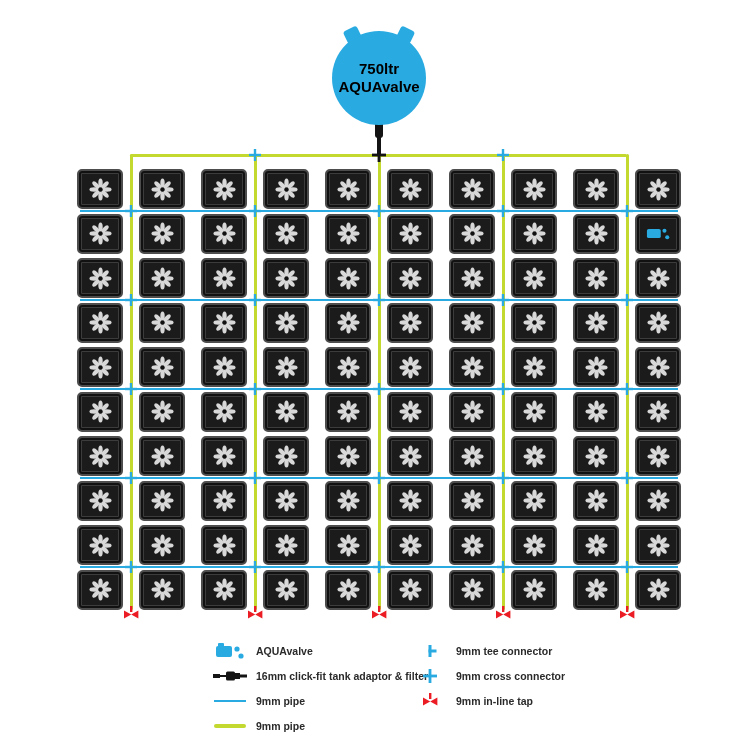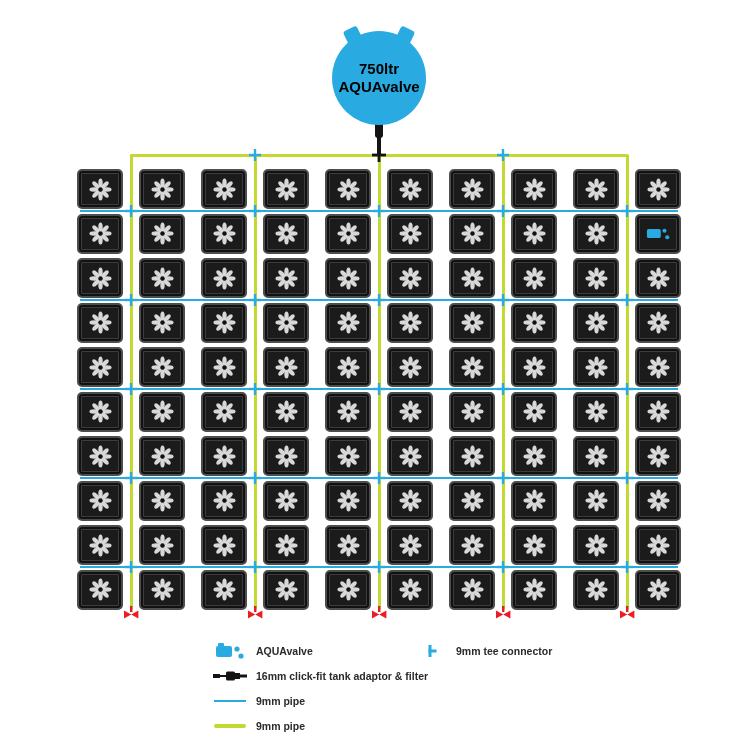--- a/index.html
+++ b/index.html
@@ -1562,15 +1562,34 @@
     <div class="legend-col r">
       <div class="legend-row">
         <span class="legend-icon">
           <svg width="14" height="14" viewBox="0 0 14 14">
               <rect x="5.5" y="1" width="3" height="12" class="f-blue"></rect>
               <rect x="5.5" y="5.5" width="8" height="3" class="f-blue"></rect>
             </svg>
         </span>
         <span class="legend-label">9mm tee connector</span>
       </div>
+      <div class="legend-row">
+        <span class="legend-icon">
+          <svg width="14" height="14" viewBox="0 0 12 12">
+              <rect x="4.8" y="0" width="2.4" height="12" class="f-blue"></rect>
+              <rect x="0" y="4.8" width="12" height="2.4" class="f-blue"></rect>
+            </svg>
+        </span>
+        <span class="legend-label">9mm cross connector</span>
+      </div>
+      <div class="legend-row">
+        <span class="legend-icon">
+          <svg width="18" height="16" viewBox="0 0 18 16">
+              <rect x="8" y="0" width="2.4" height="6" class="f-red"></rect>
+              <path d="M2,4.5 L9.2,8.5 L2,12.5 Z" class="f-red"></path>
+              <path d="M16.4,4.5 L9.2,8.5 L16.4,12.5 Z" class="f-red"></path>
+            </svg>
+        </span>
+        <span class="legend-label">9mm in-line tap</span>
+      </div>
     </div>
   </div>
 </div>
 
 </body></html>

